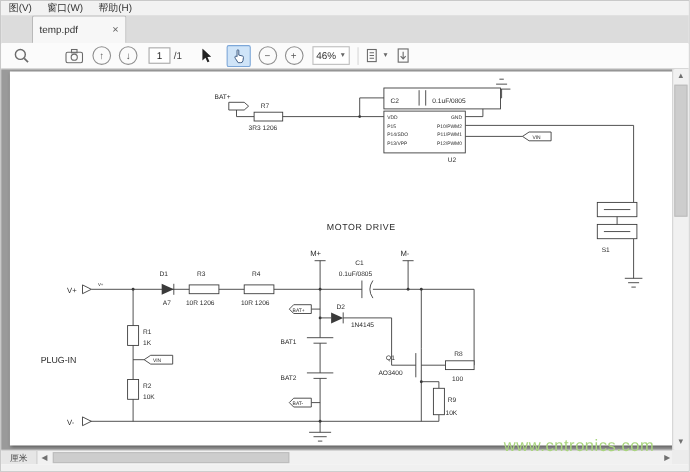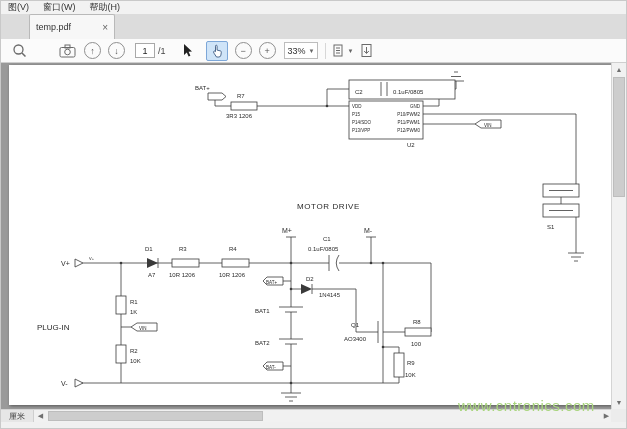--- a/index.html
+++ b/index.html
@@ -92,21 +92,21 @@
         </svg>
     </span>
     <span class="tico handsel">
       <svg width="12" height="14">
           <path d="M5.5,13 L3,9.2 Q2,7.6 3,7.1 Q3.8,6.7 4.5,7.6 L4.5,2.2 Q4.5,1.2 5.3,1.2 Q6.1,1.2 6.1,2.2 L6.1,6.1 L9.4,6.9 Q10.4,7.2 10.3,8.2 L9.9,11.1 Q9.6,13 7.9,13 Z" fill="#fff" stroke="#3c5a82" stroke-width="0.9"></path>
         </svg>
     </span>
     <span class="circ">−</span>
     <span class="circ">+</span>
     <span class="zoomsel">
-      <span>33%</span>
+      <span>46%</span>
       <span class="caret">▼</span>
     </span>
     <span class="tsep"></span>
     <span class="tico">
       <svg width="16" height="15">
           <rect x="1" y="2" width="8" height="11" stroke="#6a6a6a" fill="none"></rect>
           <line x1="3" y1="5" x2="7" y2="5" stroke="#6a6a6a"></line>
           <line x1="3" y1="7.5" x2="7" y2="7.5" stroke="#6a6a6a"></line>
           <line x1="3" y1="10" x2="7" y2="10" stroke="#6a6a6a"></line>
         </svg>

